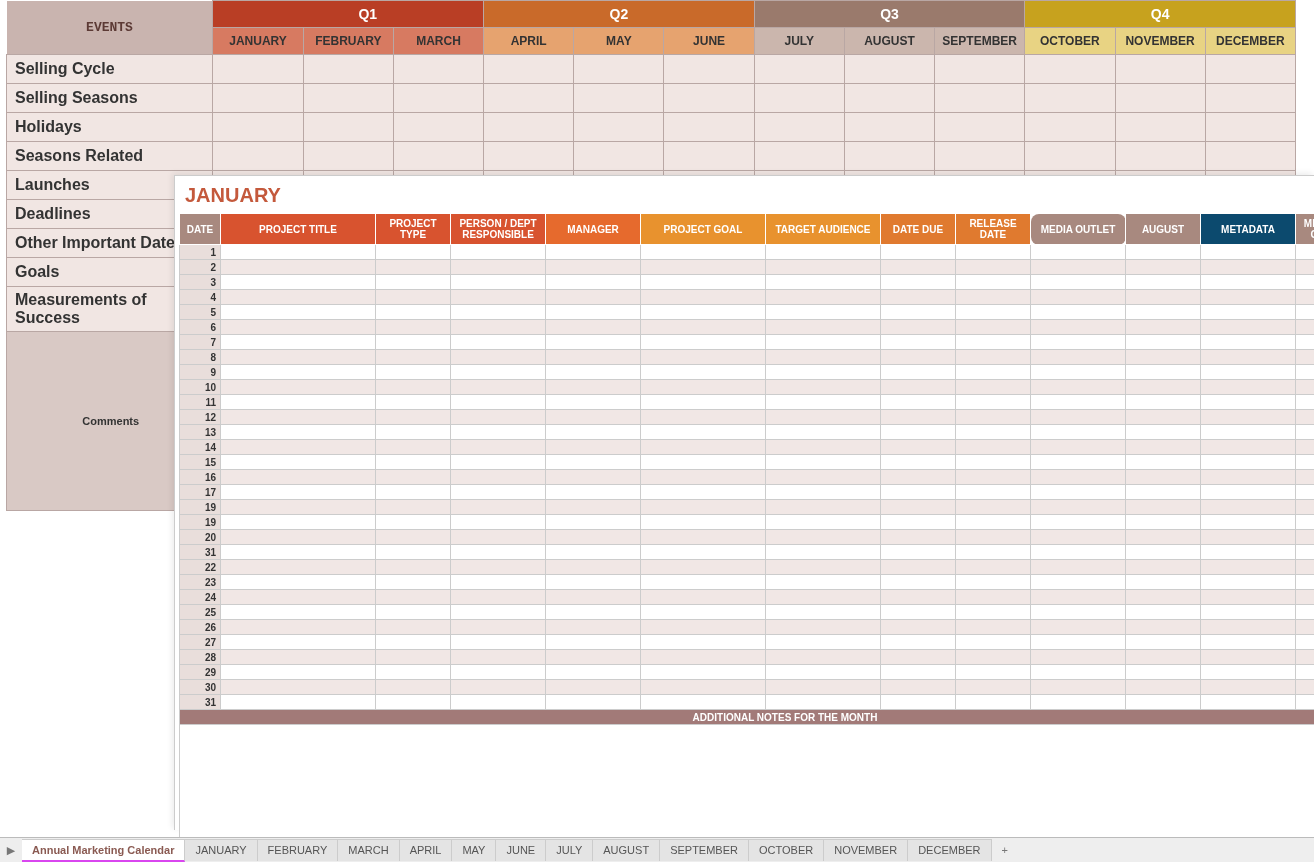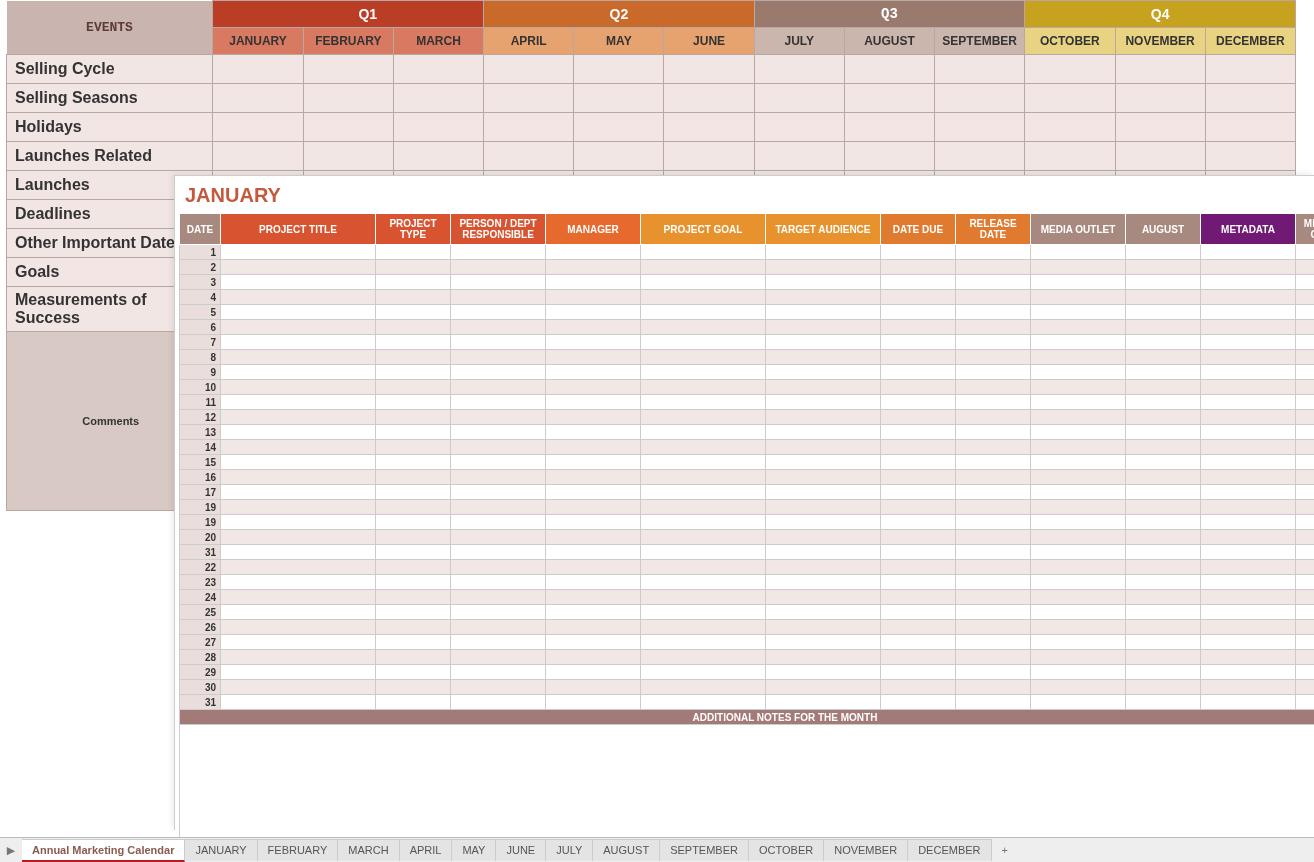--- a/index.html
+++ b/index.html
@@ -21,21 +21,21 @@
   .mtable th{color:#fff;font-size:10px;font-weight:bold;text-align:center;padding:4px 2px;border:1px solid #fff;line-height:1.1;}
   .mtable td{border:1px solid #ccc;height:12px;font-size:10px;}
   .mtable .dno{background:#e9dedb;text-align:right;font-weight:bold;padding-right:4px;width:34px;}
   .mtable tr.alt td.c{background:#f1e7e5;}
   .mtable tr td.c{background:#fff;}
   .notesbar{background:#a27a78;color:#fff;text-align:center;font-size:10px;font-weight:bold;}
   
   .tabs{position:absolute;left:0;right:0;bottom:0;height:24px;background:#eee;border-top:1px solid #bbb;display:flex;align-items:center;font-size:11px;}
   .tabs .navbtn{width:22px;text-align:center;color:#777;}
   .tabs .tab{padding:4px 10px;border-right:1px solid #ccc;border-top:1px solid #ccc;background:#e4e4e4;color:#555;cursor:pointer;}
-  .tabs .tab.active{background:#fff;color:#8a5a52;font-weight:bold;border-bottom:2px solid #b91c1c;margin-bottom:-1px;}
+  .tabs .tab.active{background:#fff;color:#8a5a52;font-weight:bold;border-bottom:2px solid #d946ef;margin-bottom:-1px;}
   .tabs .plus{padding:4px 10px;color:#777;}
 </style>
 </head>
 <body>
 
 <div class="page">
 
 
   <table class="annual">
     <colgroup>
@@ -51,21 +51,21 @@
         <col style="width:90px">
       <col style="width:90px">
         <col style="width:90px">
         <col style="width:90px">
     </colgroup>
     <tbody id="annual-body">
         <tr>
           <td class="events" rowspan="2" style="border: none; font-family: Liberation Mono, monospace;">EVENTS</td>
           <th class="qhead" colspan="3" style="background: rgb(185, 62, 37); padding-left: 39px;">Q1</th>
           <th class="qhead" colspan="3" style="background: rgb(201, 106, 42);">Q2</th>
-          <th class="qhead" colspan="3" style="background: rgb(154, 122, 108); font-family: Liberation Mono, monospace;">Q3</th>
+          <th class="qhead" colspan="3" style="background: rgb(154, 122, 108);">Q3</th>
           <th class="qhead" colspan="3" style="background: rgb(199, 162, 30);">Q4</th>
         </tr>
         <tr>
           <th class="mhead" style="background: rgb(215, 122, 97);">JANUARY</th>
           <th class="mhead" style="background: rgb(215, 122, 97);">FEBRUARY</th>
           <th class="mhead" style="background: rgb(215, 122, 97);">MARCH</th>
           <th class="mhead" style="background: rgb(230, 163, 111);">APRIL</th>
           <th class="mhead" style="background: rgb(230, 163, 111);">MAY</th>
           <th class="mhead" style="background: rgb(230, 163, 111);">JUNE</th>
           <th class="mhead" style="background: rgb(203, 182, 173);">JULY</th>
@@ -114,21 +114,21 @@
           <td class="cell"></td>
           <td class="cell"></td>
           <td class="cell"></td>
           <td class="cell"></td>
           <td class="cell"></td>
           <td class="cell"></td>
           <td class="cell"></td>
           <td class="cell"></td>
         </tr>
         <tr>
-          <td class="evlabel">Launches Related</td>
+          <td class="evlabel">Seasons Related</td>
           <td class="cell"></td>
           <td class="cell"></td>
           <td class="cell"></td>
           <td class="cell"></td>
           <td class="cell"></td>
           <td class="cell"></td>
           <td class="cell"></td>
           <td class="cell"></td>
           <td class="cell"></td>
           <td class="cell"></td>
@@ -235,23 +235,23 @@
           <tr id="mhead-row">
             <th style="background: rgb(168, 137, 127); width: 36px;">DATE</th>
             <th style="background: rgb(216, 83, 47); width: 150px;">PROJECT TITLE</th>
             <th style="background: rgb(216, 83, 47); width: 70px;">PROJECT TYPE</th>
             <th style="background: rgb(216, 83, 47); width: 90px;">PERSON / DEPT RESPONSIBLE</th>
             <th style="background: rgb(230, 106, 45); width: 90px;">MANAGER</th>
             <th style="background: rgb(232, 146, 46); width: 120px;">PROJECT GOAL</th>
             <th style="background: rgb(232, 146, 46); width: 110px;">TARGET AUDIENCE</th>
             <th style="background: rgb(224, 122, 47); width: 70px;">DATE DUE</th>
             <th style="background: rgb(224, 122, 47); width: 70px;">RELEASE DATE</th>
-            <th style="background: rgb(168, 137, 127); width: 90px;">MEDIA OUTLET</th>
+            <th style="background: rgb(168, 137, 127); width: 90px; border-radius: 8px;">MEDIA OUTLET</th>
             <th style="background: rgb(168, 137, 127); width: 70px;">AUGUST</th>
-            <th style="background: #701a75; width: 90px;">METADATA</th>
+            <th style="background: #0c4a6e; width: 90px;">METADATA</th>
             <th style="background: rgb(168, 137, 127); width: 90px;">MEASUREMENT OF SUCCESS</th>
           </tr>
         </thead>
       <tbody id="mbody">
           <tr>
             <td class="dno">1</td>
             <td class="c"></td>
             <td class="c"></td>
             <td class="c"></td>
             <td class="c"></td>

